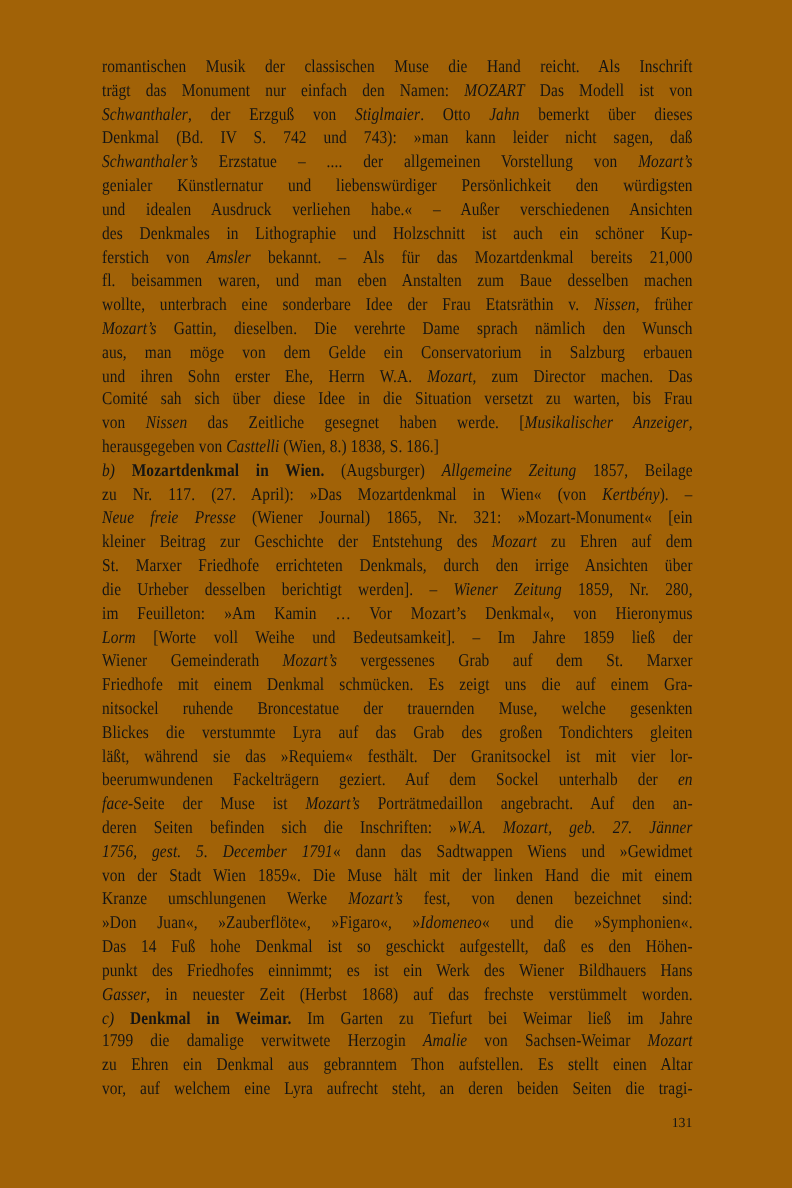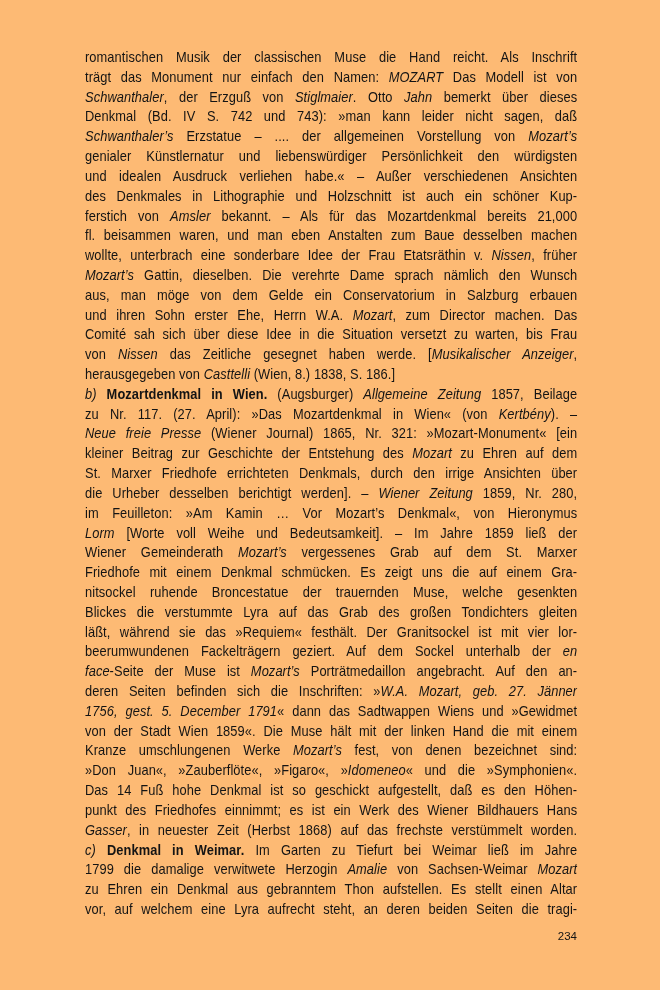--- a/index.html
+++ b/index.html
@@ -4,23 +4,23 @@
 <style>
   html, body {
     margin: 0;
     padding: 0;
     background: #ffffff;
   }
   .page {
     position: relative;
     width: 660px;
     height: 990px;
-    background: #fdba74;
+    background: #a16207;
     overflow: hidden;
-    font-family: Liberation Sans, sans-serif;
+    font-family: Liberation Serif, serif;
     color: #141414;
   }
   .page-text {
     position: absolute;
     left: 85px;
     top: 47px;
     width: 575px;
     transform: scaleX(0.856);
     transform-origin: 0 0;
     font-size: 15px;
@@ -91,14 +91,14 @@
       <div class="line"><span>Kranze umschlungenen Werke </span><span class="it">Mozart’s</span><span> fest, von denen bezeichnet sind:</span></div>
       <div class="line"><span>»Don Juan«, »Zauberflöte«, »Figaro«, »</span><span class="it">Idomeneo</span><span>« und die »Symphonien«.</span></div>
       <div class="line"><span>Das 14 Fuß hohe Denkmal ist so geschickt aufgestellt, daß es den Höhen-</span></div>
       <div class="line"><span>punkt des Friedhofes einnimmt; es ist ein Werk des Wiener Bildhauers Hans</span></div>
       <div class="line"><span class="it">Gasser</span><span>, in neuester Zeit (Herbst 1868) auf das frechste verstümmelt worden.</span></div>
       <div class="line"><span class="it">c)</span><span> </span><span class="bd">Denkmal in Weimar.</span><span> Im Garten zu Tiefurt bei Weimar ließ im Jahre</span></div>
       <div class="line"><span>1799 die damalige verwitwete Herzogin </span><span class="it">Amalie</span><span> von Sachsen-Weimar </span><span class="it">Mozart</span></div>
       <div class="line"><span>zu Ehren ein Denkmal aus gebranntem Thon aufstellen. Es stellt einen Altar</span></div>
       <div class="line"><span>vor, auf welchem eine Lyra aufrecht steht, an deren beiden Seiten die tragi-</span></div>
     </div>
-  <div class="page-number">234</div>
+  <div class="page-number">131</div>
 </div>
 
 </body></html>

